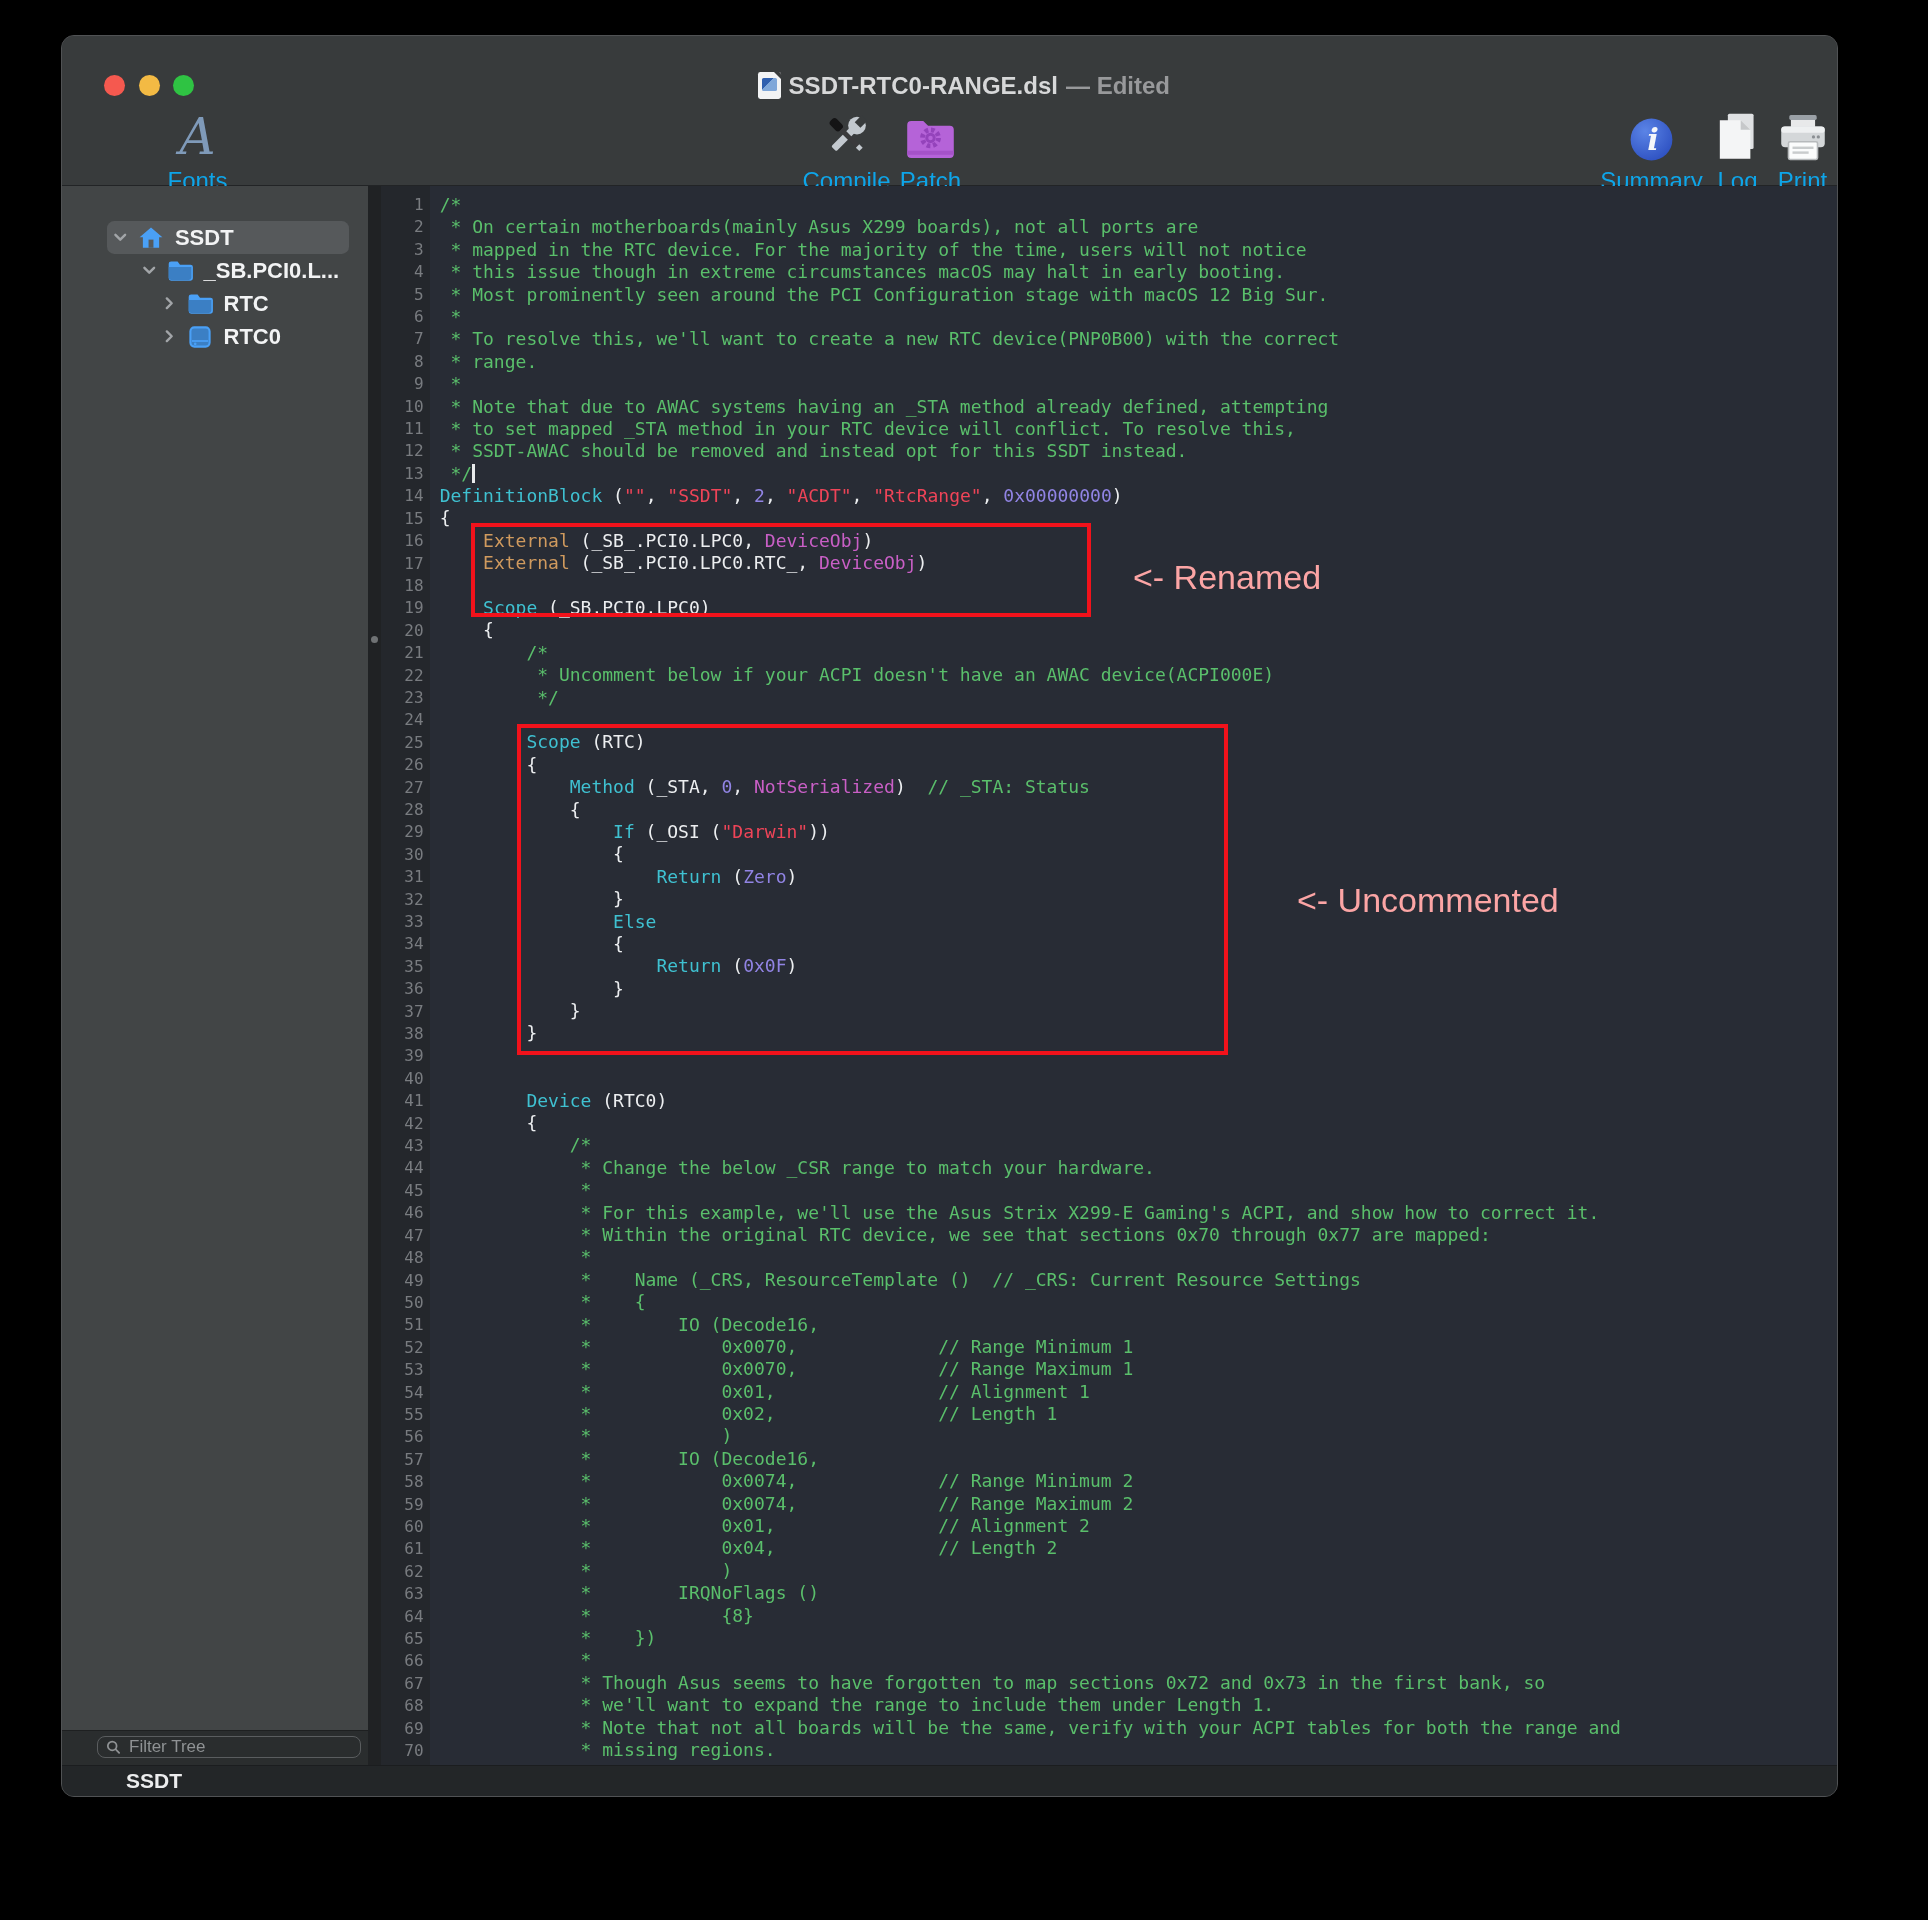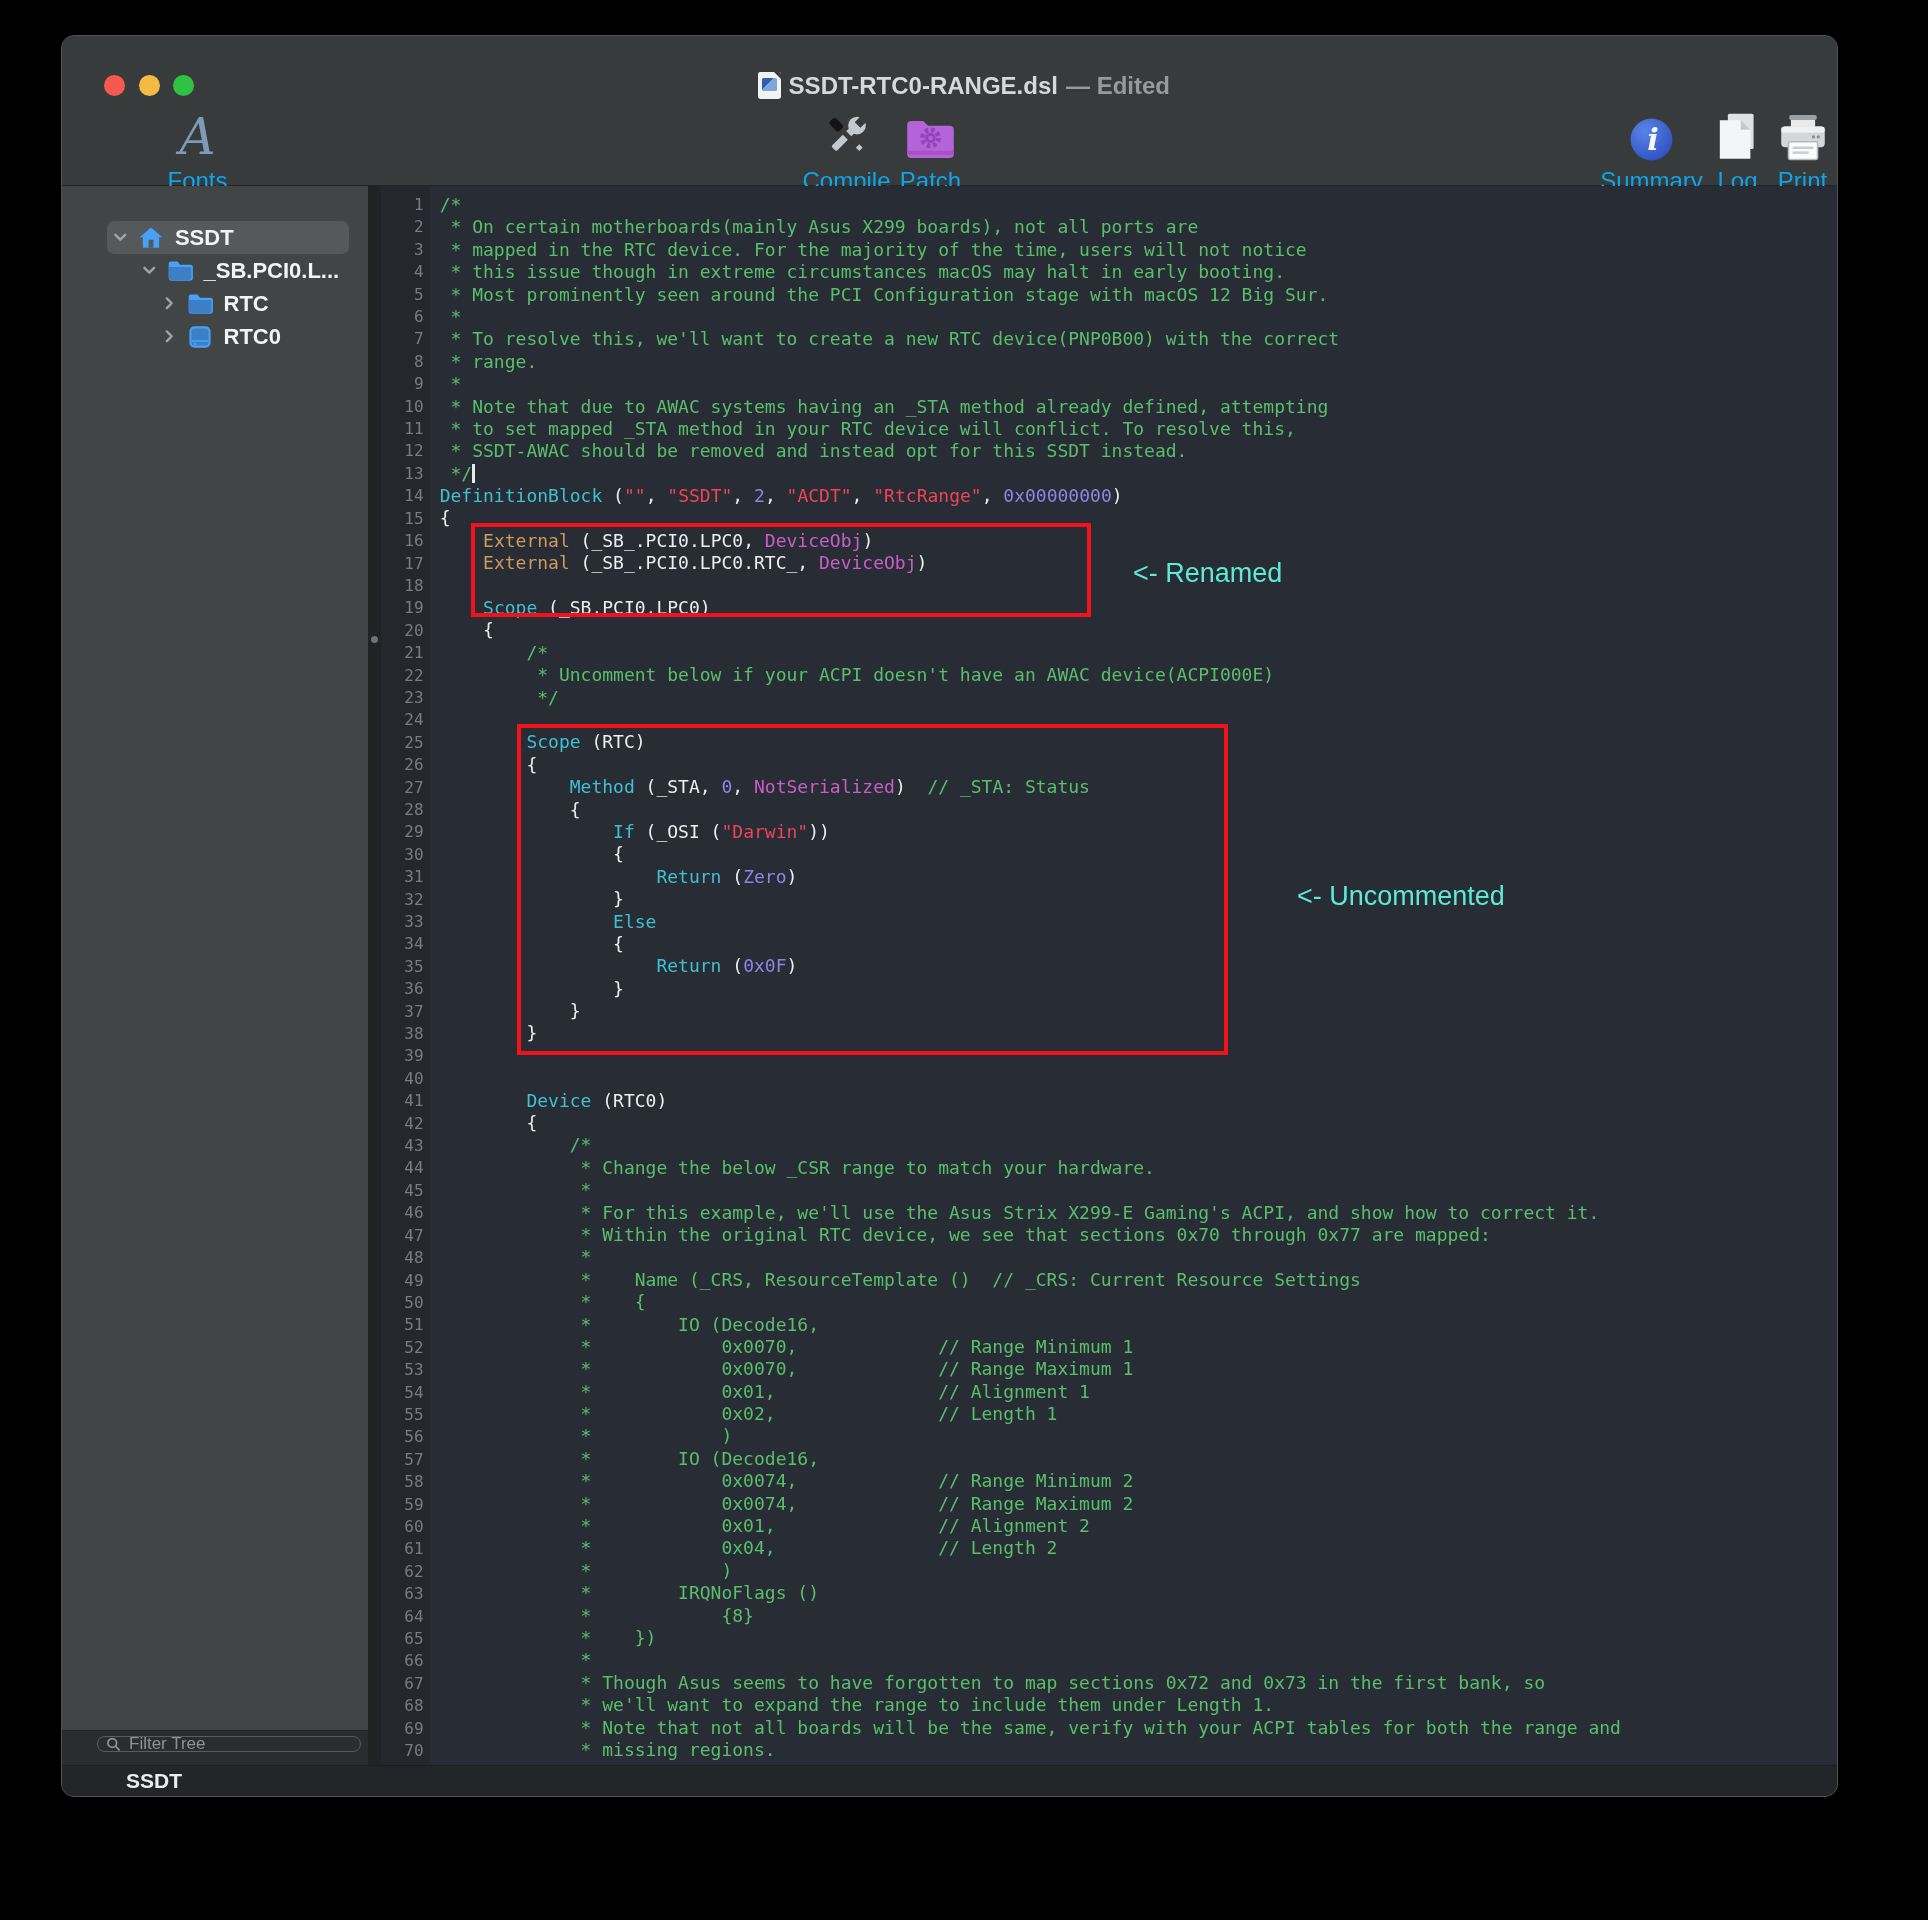--- a/index.html
+++ b/index.html
@@ -42,21 +42,21 @@
   .tree{padding-top:35px;}
   .trow{height:33px;display:flex;align-items:center;gap:10.5px;color:#f2f3f4;font-size:22px;font-weight:600;}
   .trow.d0{padding-left:52px;}
   .trow.d1{padding-left:80px;}
   .trow.d2{padding-left:100px;}
   .trow.sel{background:#56595b;border-radius:7.3px;margin:0 19.3px 0 45px;padding-left:6.4px;}
   .chev{width:14.5px;height:14.5px;flex:0 0 auto;display:flex;align-items:center;justify-content:center;}
   .ticon{width:26px;height:26px;flex:0 0 auto;display:flex;align-items:center;justify-content:center;}
 
   .filterbar{position:absolute;left:0;bottom:0;width:306px;height:35px;background:#2a2d2e;border-top:1.6px solid #1e2021;}
-  .filterfield{position:absolute;left:35px;top:4.8px;width:264px;height:16px;border:1.6px solid #5a5d5f;border-radius:8px;
+  .filterfield{position:absolute;left:35px;top:4.8px;width:264px;height:22px;border:1.6px solid #5a5d5f;border-radius:8px;
     background:transparent;display:flex;align-items:center;padding:0 8px;gap:6.4px;}
   .filterfield input{background:transparent;border:none;outline:none;color:#d6d7d8;font-size:17px;width:100%;
     font-family:"Liberation Sans",sans-serif;}
   .filterfield input::placeholder{color:#8f9294;}
 
   .strip{position:absolute;left:306px;top:0;width:13.7px;height:100%;background:#202224;}
   .splitdot{position:absolute;left:3.2px;top:450px;width:7.3px;height:7.3px;border-radius:50%;background:#6f7274;}
   .gutter{position:absolute;left:319px;top:0;width:49px;height:100%;background:#24272c;
     padding:8px 6.4px 0 0;text-align:right;color:#797c80;
     font-family:"DejaVu Sans Mono",monospace;font-size:16px;line-height:22.4px;overflow:hidden;}
@@ -69,21 +69,21 @@
   .cl .e{color:#d09a5e;}
   .cl .t{color:#c95fc6;}
   .cl .s{color:#ef4458;}
   .cl .n{color:#9184e4;}
   .cl .p{color:#eceef0;}
   .caret{display:inline-block;width:2.4px;height:19.3px;background:#e8eaec;vertical-align:-3.2px;}
 
   .redbox{position:absolute;border:4.8px solid #f2121b;pointer-events:none;}
   .redbox1{left:409px;top:337px;width:620px;height:94px;}
   .redbox2{left:455px;top:538px;width:711px;height:331px;}
-  .redlabel{position:absolute;color:#5eead4;font-size:27px;pointer-events:none;}
+  .redlabel{position:absolute;color:#fca5a5;font-size:34px;pointer-events:none;}
   .redlabel1{left:1071px;top:372px;}
   .redlabel2{left:1235px;top:695px;}
 
   .statusbar{position:absolute;left:0;bottom:0;right:0;height:31px;background:#232628;border-top:1.6px solid #1b1d1f;
     display:flex;align-items:center;padding-left:64px;color:#ecedee;font-size:21px;font-weight:600;}
 </style>
 </head>
 <body>
 
 <div class="window">

